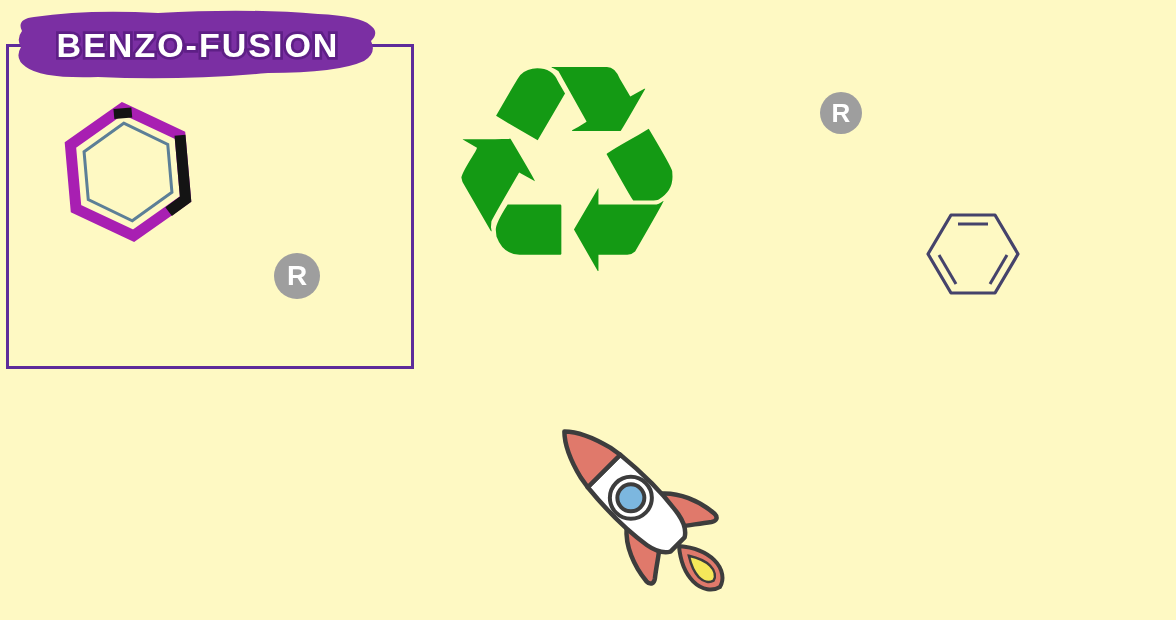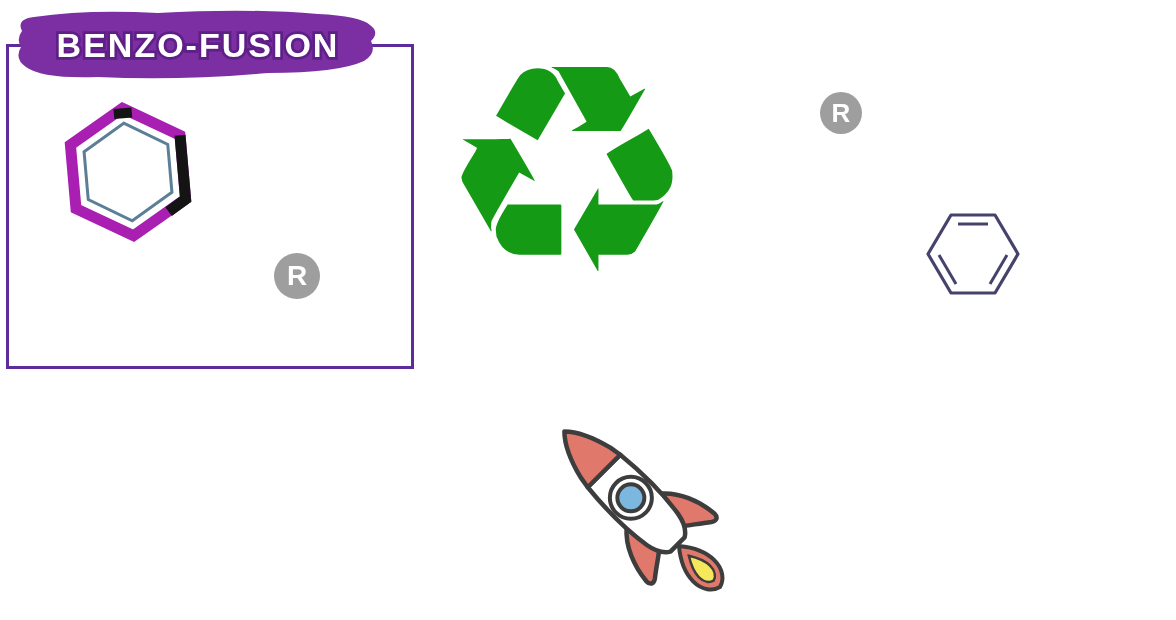--- a/index.html
+++ b/index.html
@@ -4,21 +4,21 @@
 <style>
   html, body {
     margin: 0;
     padding: 0;
     background: #000000;
   }
   .canvas {
     position: relative;
     width: 1176px;
     height: 620px;
-    background: #ffffff;
+    background: #fef9c3;
     overflow: hidden;
     font-family: "Liberation Sans", sans-serif;
   }
 
   
   .frame {
     position: absolute;
     left: 6px;
     top: 44px;
     width: 408px;

